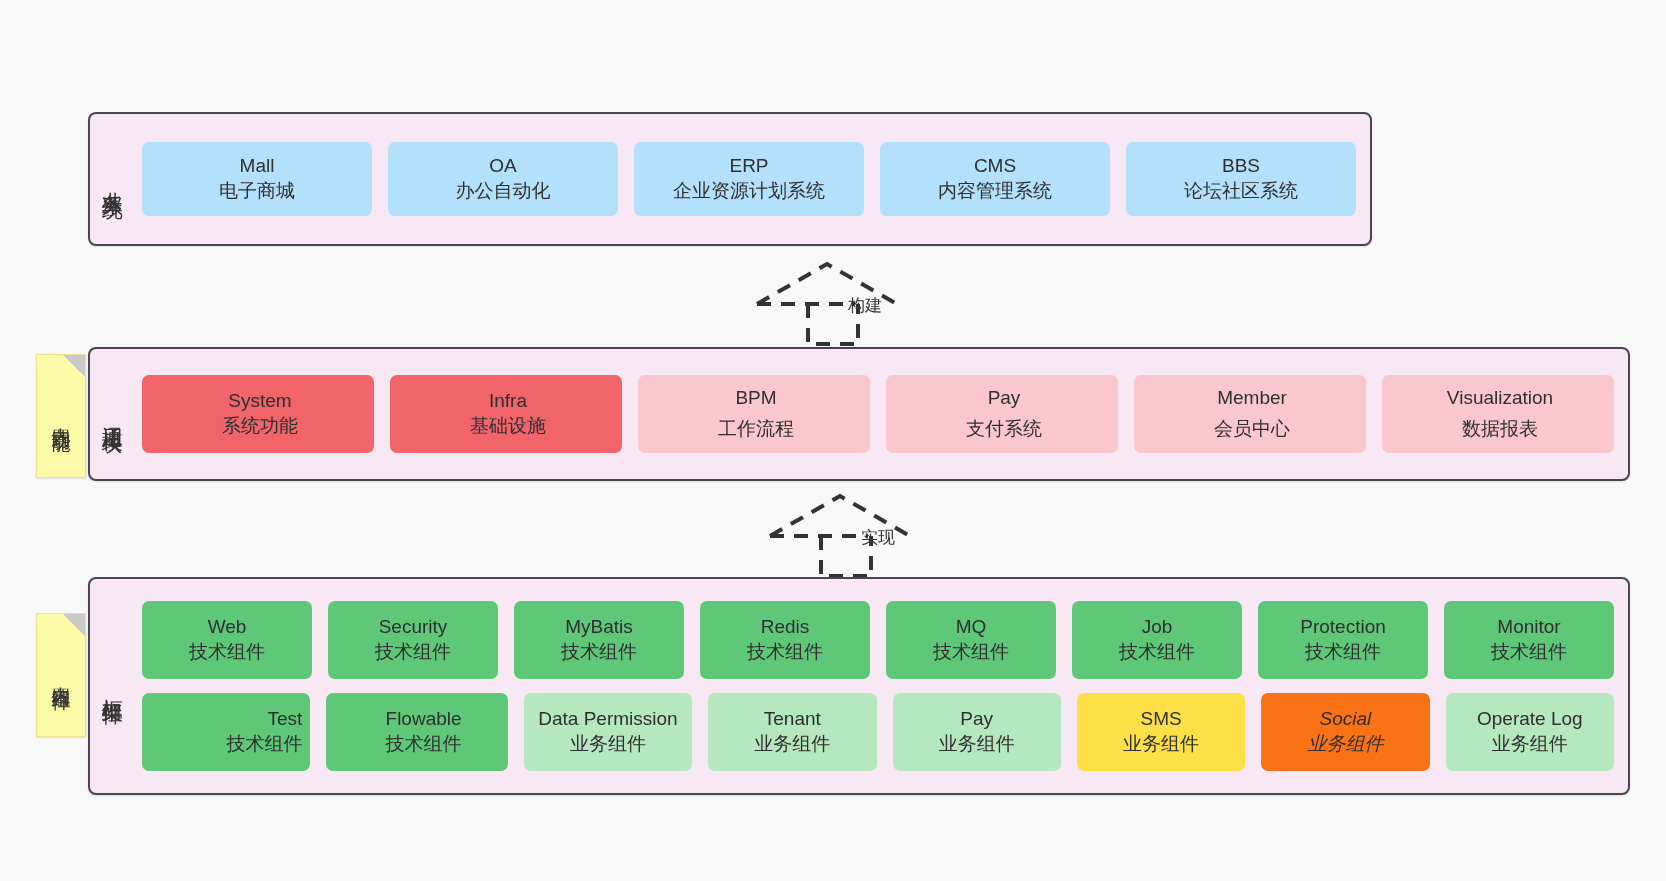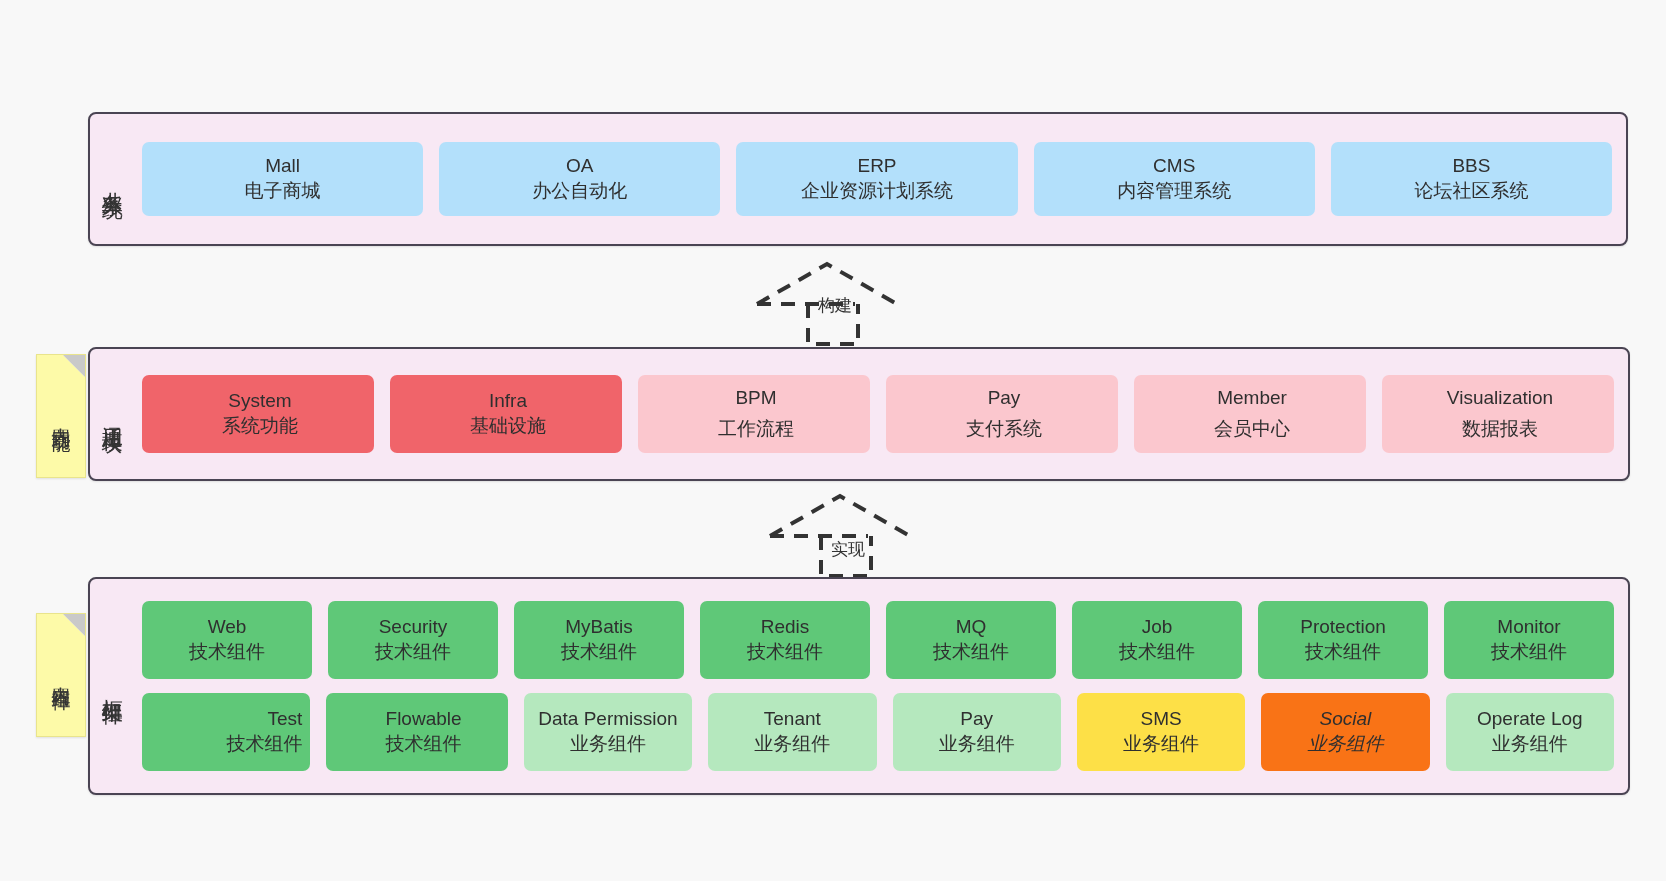--- a/index.html
+++ b/index.html
@@ -76,21 +76,21 @@
   .card .sub { white-space: nowrap; }
 
   
   .c-blue       { background: #b3e0fb; }
   .c-red        { background: #f0646a; }
   .c-pink       { background: #fbc7ce; gap: 6px; }
   .c-green      { background: #5fc878; }
   .c-lightgreen { background: #b5e8be; }
 
   
-  #layer-business { left: 88px;  top: 112px; width: 1540px; height: 134px; }
+  #layer-business { left: 88px;  top: 112px; width: 1284px; height: 134px; }
   #layer-common   { left: 88px;  top: 347px; width: 1542px; height: 134px; }
   #layer-frame    { left: 88px;  top: 577px; width: 1542px; height: 218px; }
 
   #layer-business .card { height: 74px; }
   #layer-common   .card { height: 78px; padding-left: 12px; }
   #layer-frame    .card { height: 78px; }
 
   
   .note {
     position: absolute;
@@ -133,27 +133,28 @@
   
   .connector { position: absolute; }
   .connector svg { display: block; overflow: visible; }
   .connector .conn-label {
     position: absolute;
     font-size: 17px;
     color: #333333;
     background: transparent;
     white-space: nowrap;
     user-select: none;
+    margin-left: 30px;
   }
 
   #conn-build  { left: 755px; top: 258px; width: 180px; height: 88px; }
   #conn-impl   { left: 768px; top: 490px; width: 180px; height: 88px; }
 
   #conn-build .conn-label  { left: 63px; top: 36px; }
-  #conn-impl  .conn-label  { left: 63px; top: 48px; }
+  #conn-impl  .conn-label  { left: 63px; top: 36px; }
 </style>
 </head>
 <body>
 
 <div id="canvas">
 
   <div class="layer" id="layer-business">
     <div class="layer-title">业务系统</div>
     <div class="layer-body">
       <div class="row">

